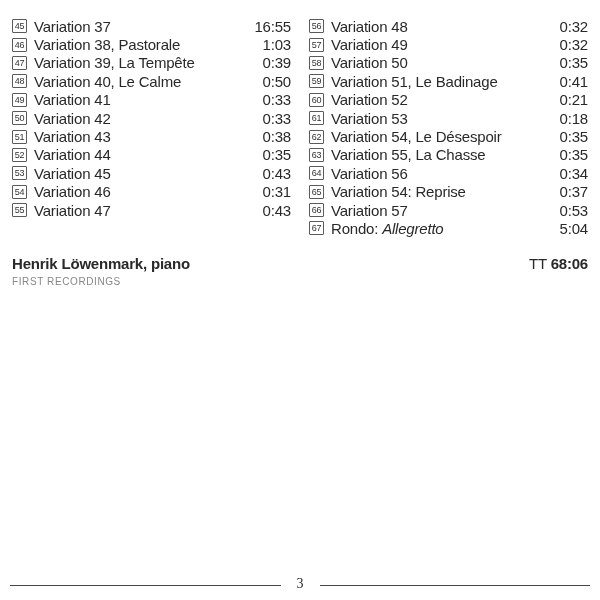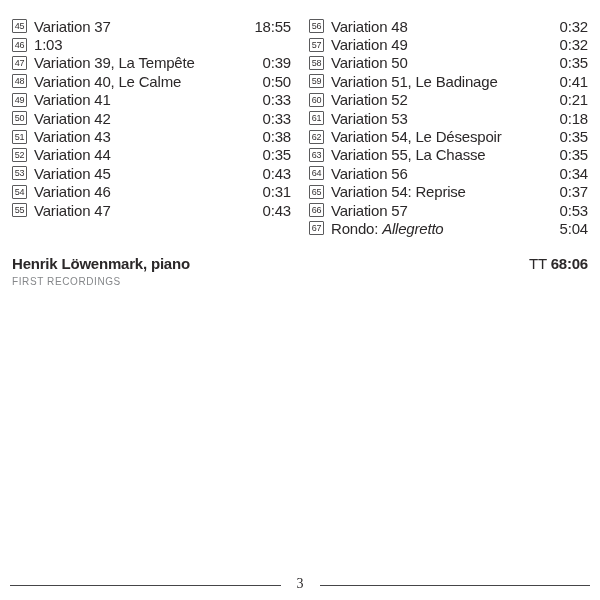--- a/index.html
+++ b/index.html
@@ -101,25 +101,26 @@
 </head>
 <body>
 
 <div class="page">
 
   <div class="tracklist">
     <div class="col">
   <div class="track-row">
     <span class="badge">45</span>
     <span class="title"><span>Variation 37</span><span class="it"></span></span>
-    <span class="dur">18:55</span>
+    <span class="dur">16:55</span>
   </div>
 
   <div class="track-row">
     <span class="badge">46</span>
+    <span class="title"><span>Variation 38, Pastorale</span><span class="it"></span></span>
     <span class="dur">1:03</span>
   </div>
 
   <div class="track-row">
     <span class="badge">47</span>
     <span class="title"><span>Variation 39, La Tempête</span><span class="it"></span></span>
     <span class="dur">0:39</span>
   </div>
 
   <div class="track-row">

